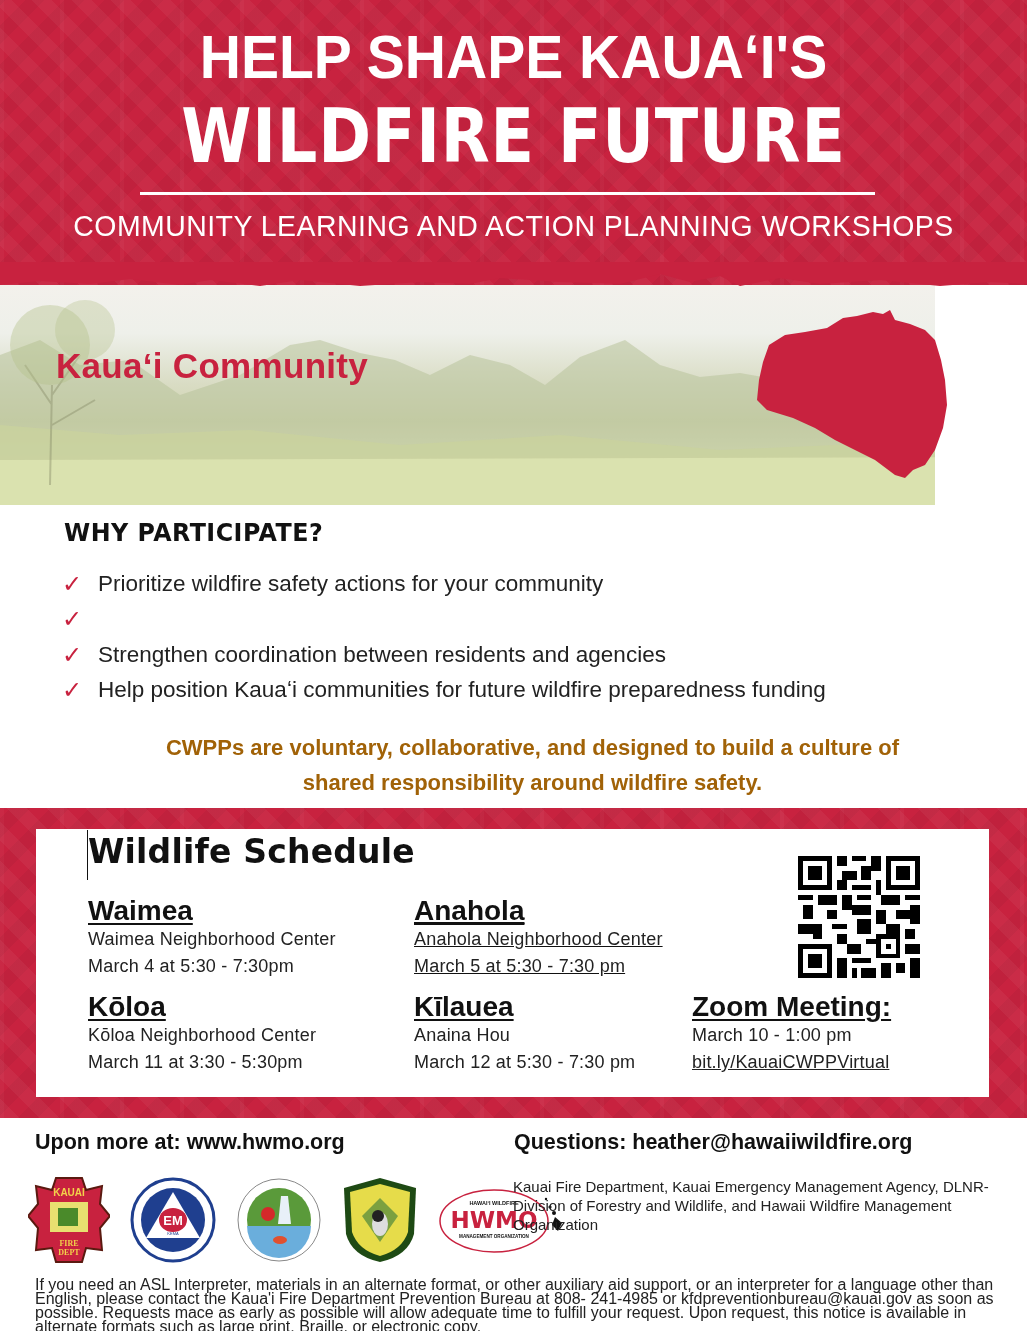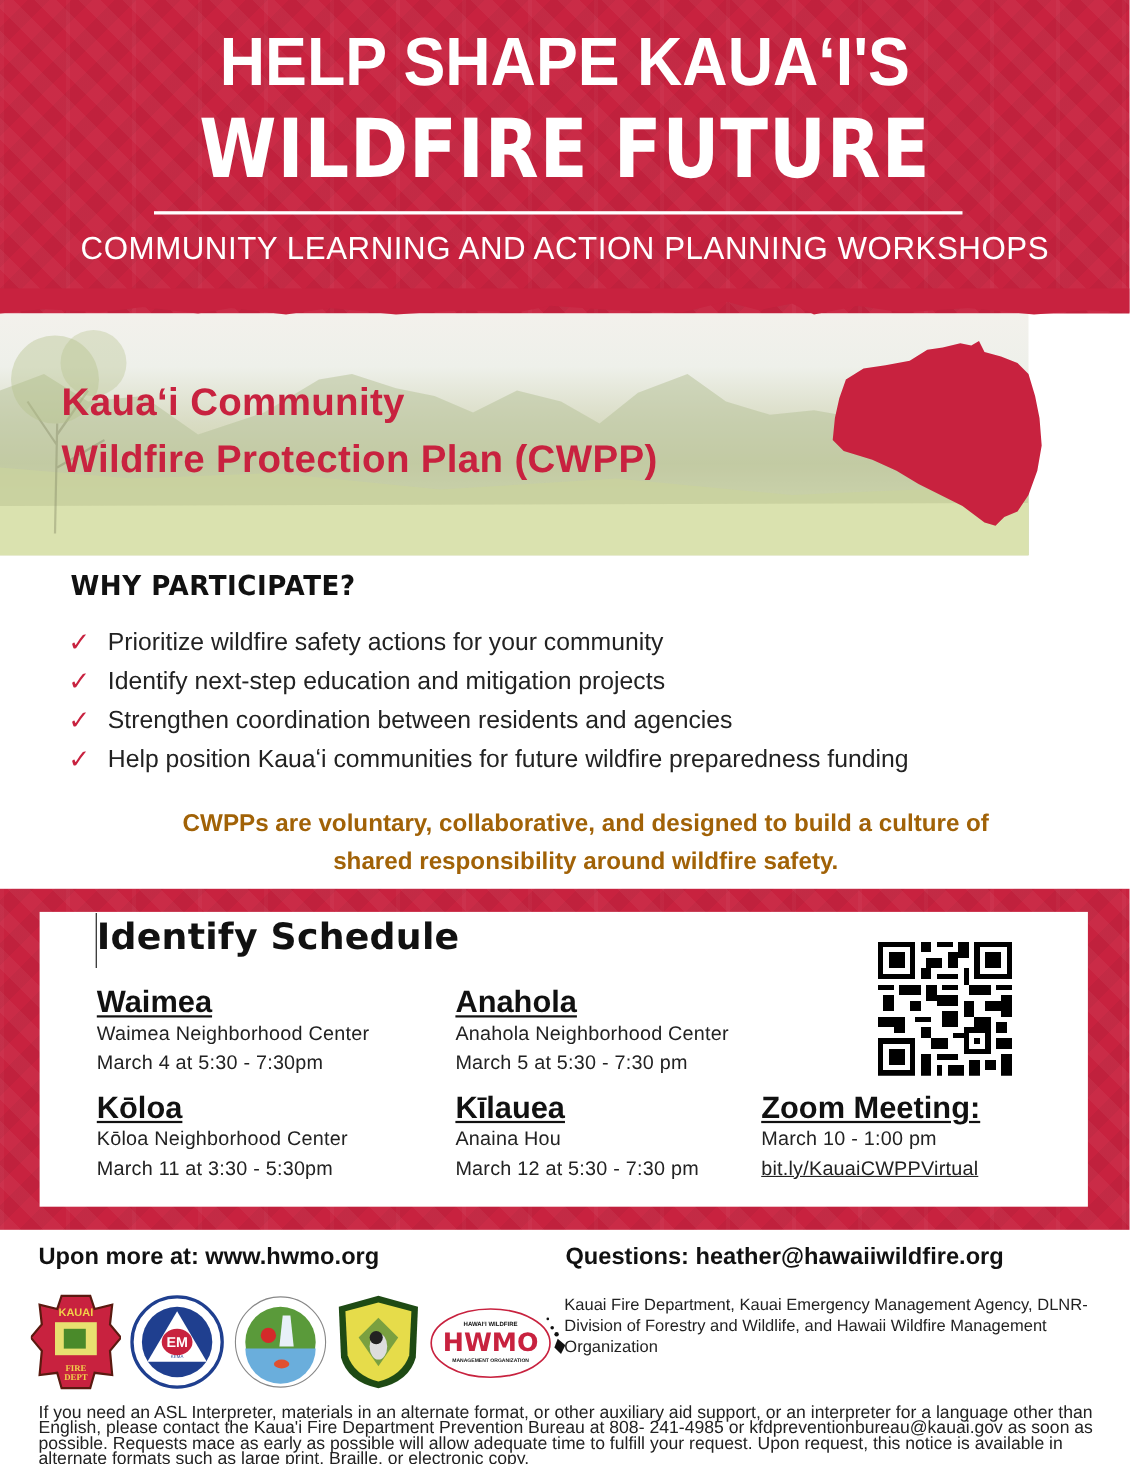--- a/index.html
+++ b/index.html
@@ -42,21 +42,21 @@
     .schedule-title { position: absolute; left: 88px; top: 832px; font-family: "DejaVu Sans", sans-serif; font-weight: 900; font-size: 33px; color: #111; letter-spacing: 0.2px; }
     .loc { position: absolute; }
     .loc-name { font-weight: 700; font-size: 28px; text-decoration: underline; text-decoration-thickness: 2px; text-underline-offset: 3px; color: #111; line-height: 30px; }
     .loc-line { font-size: 18px; color: #222; line-height: 27px; letter-spacing: 0.2px; }
     .qr { position: absolute; left: 797px; top: 856px; width: 124px; height: 122px; }
     .zoom-link { text-decoration: underline; color: #222; }
 
     
     .learn { position: absolute; left: 35px; top: 1130px; font-weight: 700; font-size: 21.5px; color: #111; }
     .questions { position: absolute; left: 514px; top: 1130px; font-weight: 700; font-size: 21.5px; color: #111; }
-    .logos { position: absolute; left: 28px; top: 1175px; height: 90px; display: flex; align-items: center; gap: 8px; }
+    .logos { position: absolute; left: 28px; top: 1175px; height: 90px; display: flex; align-items: center; gap: 20px; }
     .partner { position: absolute; left: 513px; top: 1177px; width: 480px; font-size: 15px; line-height: 19px; color: #222; }
     .fine-print { position: absolute; left: 35px; top: 1278px; width: 970px; font-size: 16px; line-height: 14px; color: #222; }
   </style>
 </head>
 <body>
 
 <div class="header pattern-bg">
   <div class="header-title1">HELP SHAPE KAUAʻI'S</div>
   <div class="header-title2">WILDFIRE FUTURE</div>
   <div class="header-rule"></div>
@@ -69,65 +69,63 @@
     <path d="M0 140 L120 150 L250 145 L400 160 L560 150 L720 165 L880 158 L1027 162 L1027 220 L0 220 Z" fill="#c9d29e" opacity="0.8"></path>
     <path d="M0 175 L1027 172 L1027 220 L0 220 Z" fill="#dbe3b0" opacity="0.9"></path>
     <g opacity="0.45" stroke="#8a8f6a" stroke-width="2" fill="none">
       <path d="M50 200 L52 100 M52 120 L25 80 M52 110 L80 70 M52 140 L95 115"></path>
     </g>
     <circle cx="50" cy="60" r="40" fill="#b5c08a" opacity="0.4"></circle>
     <circle cx="85" cy="45" r="30" fill="#b5c08a" opacity="0.35"></circle>
   </svg>
   <div class="hero-title">
     <div>Kauaʻi Community</div>
-    <div>Wildfire Protection Plan (CWPP)</div>
   </div>
 </div>
 <svg class="torn-edge" viewBox="0 0 1027 30" preserveAspectRatio="none">
   <path d="M0 0 L1027 0 L1027 22 L990 20 L940 24 L880 18 L820 22 L780 16 L740 24 L720 14 L690 20 L660 12 L620 22 L560 20 L500 16 L470 22 L420 20 L360 24 L300 18 L260 24 L210 18 L180 23 L130 17 L90 22 L40 19 L0 23 Z" fill="#c8223f"></path>
 </svg>
 <svg class="island" width="200" height="170" viewBox="0 0 200 170">
   <path d="M72 18 L88 8 L102 6 L118 2 L128 4 L135 0 L140 10 L155 14 L170 20 L180 30 L186 50 L190 70 L192 95 L188 118 L180 140 L170 155 L158 160 L150 168 L140 165 L120 150 L100 140 L80 130 L60 118 L38 108 L12 100 L2 90 L4 70 L8 52 L14 35 L30 25 L50 22 Z" fill="#c8223f"></path>
 </svg>
 
 <div class="why">WHY PARTICIPATE?</div>
 <ul class="why-list">
   <li>
       <span class="check">✓</span>
       <span>Prioritize wildfire safety actions for your community</span>
     </li>
   <li>
       <span class="check">✓</span>
-      <span>Identify next-step education and mitigation projects</span>
     </li>
   <li>
       <span class="check">✓</span>
       <span>Strengthen coordination between residents and agencies</span>
     </li>
   <li>
       <span class="check">✓</span>
       <span>Help position Kauaʻi communities for future wildfire preparedness funding</span>
     </li>
 </ul>
 <div class="callout">
   <div>CWPPs are voluntary, collaborative, and designed to build a culture of</div>
   <div>shared responsibility around wildfire safety.</div>
 </div>
 
 <div class="schedule-band pattern-bg"></div>
 <div class="schedule-card"></div>
 <div class="cursor-line"></div>
-<div class="schedule-title">Identify Schedule</div>
+<div class="schedule-title">Wildlife Schedule</div>
 
 <div class="loc" style="left:88px; top:896px;">
   <div class="loc-name">Waimea</div>
   <div class="loc-line">Waimea Neighborhood Center</div>
   <div class="loc-line">March 4 at  5:30 - 7:30pm</div>
 </div>
-<div class="loc" style="left:414px; top:896px;">
+<div class="loc" style="left:414px; top:896px;text-decoration:underline;">
   <div class="loc-name">Anahola</div>
   <div class="loc-line">Anahola Neighborhood Center</div>
   <div class="loc-line">March 5 at 5:30 - 7:30 pm</div>
 </div>
 <div class="loc" style="left:88px; top:992px;">
   <div class="loc-name">Kōloa</div>
   <div class="loc-line">Kōloa Neighborhood Center</div>
   <div class="loc-line">March 11 at 3:30 - 5:30pm</div>
 </div>
 <div class="loc" style="left:414px; top:992px;">

